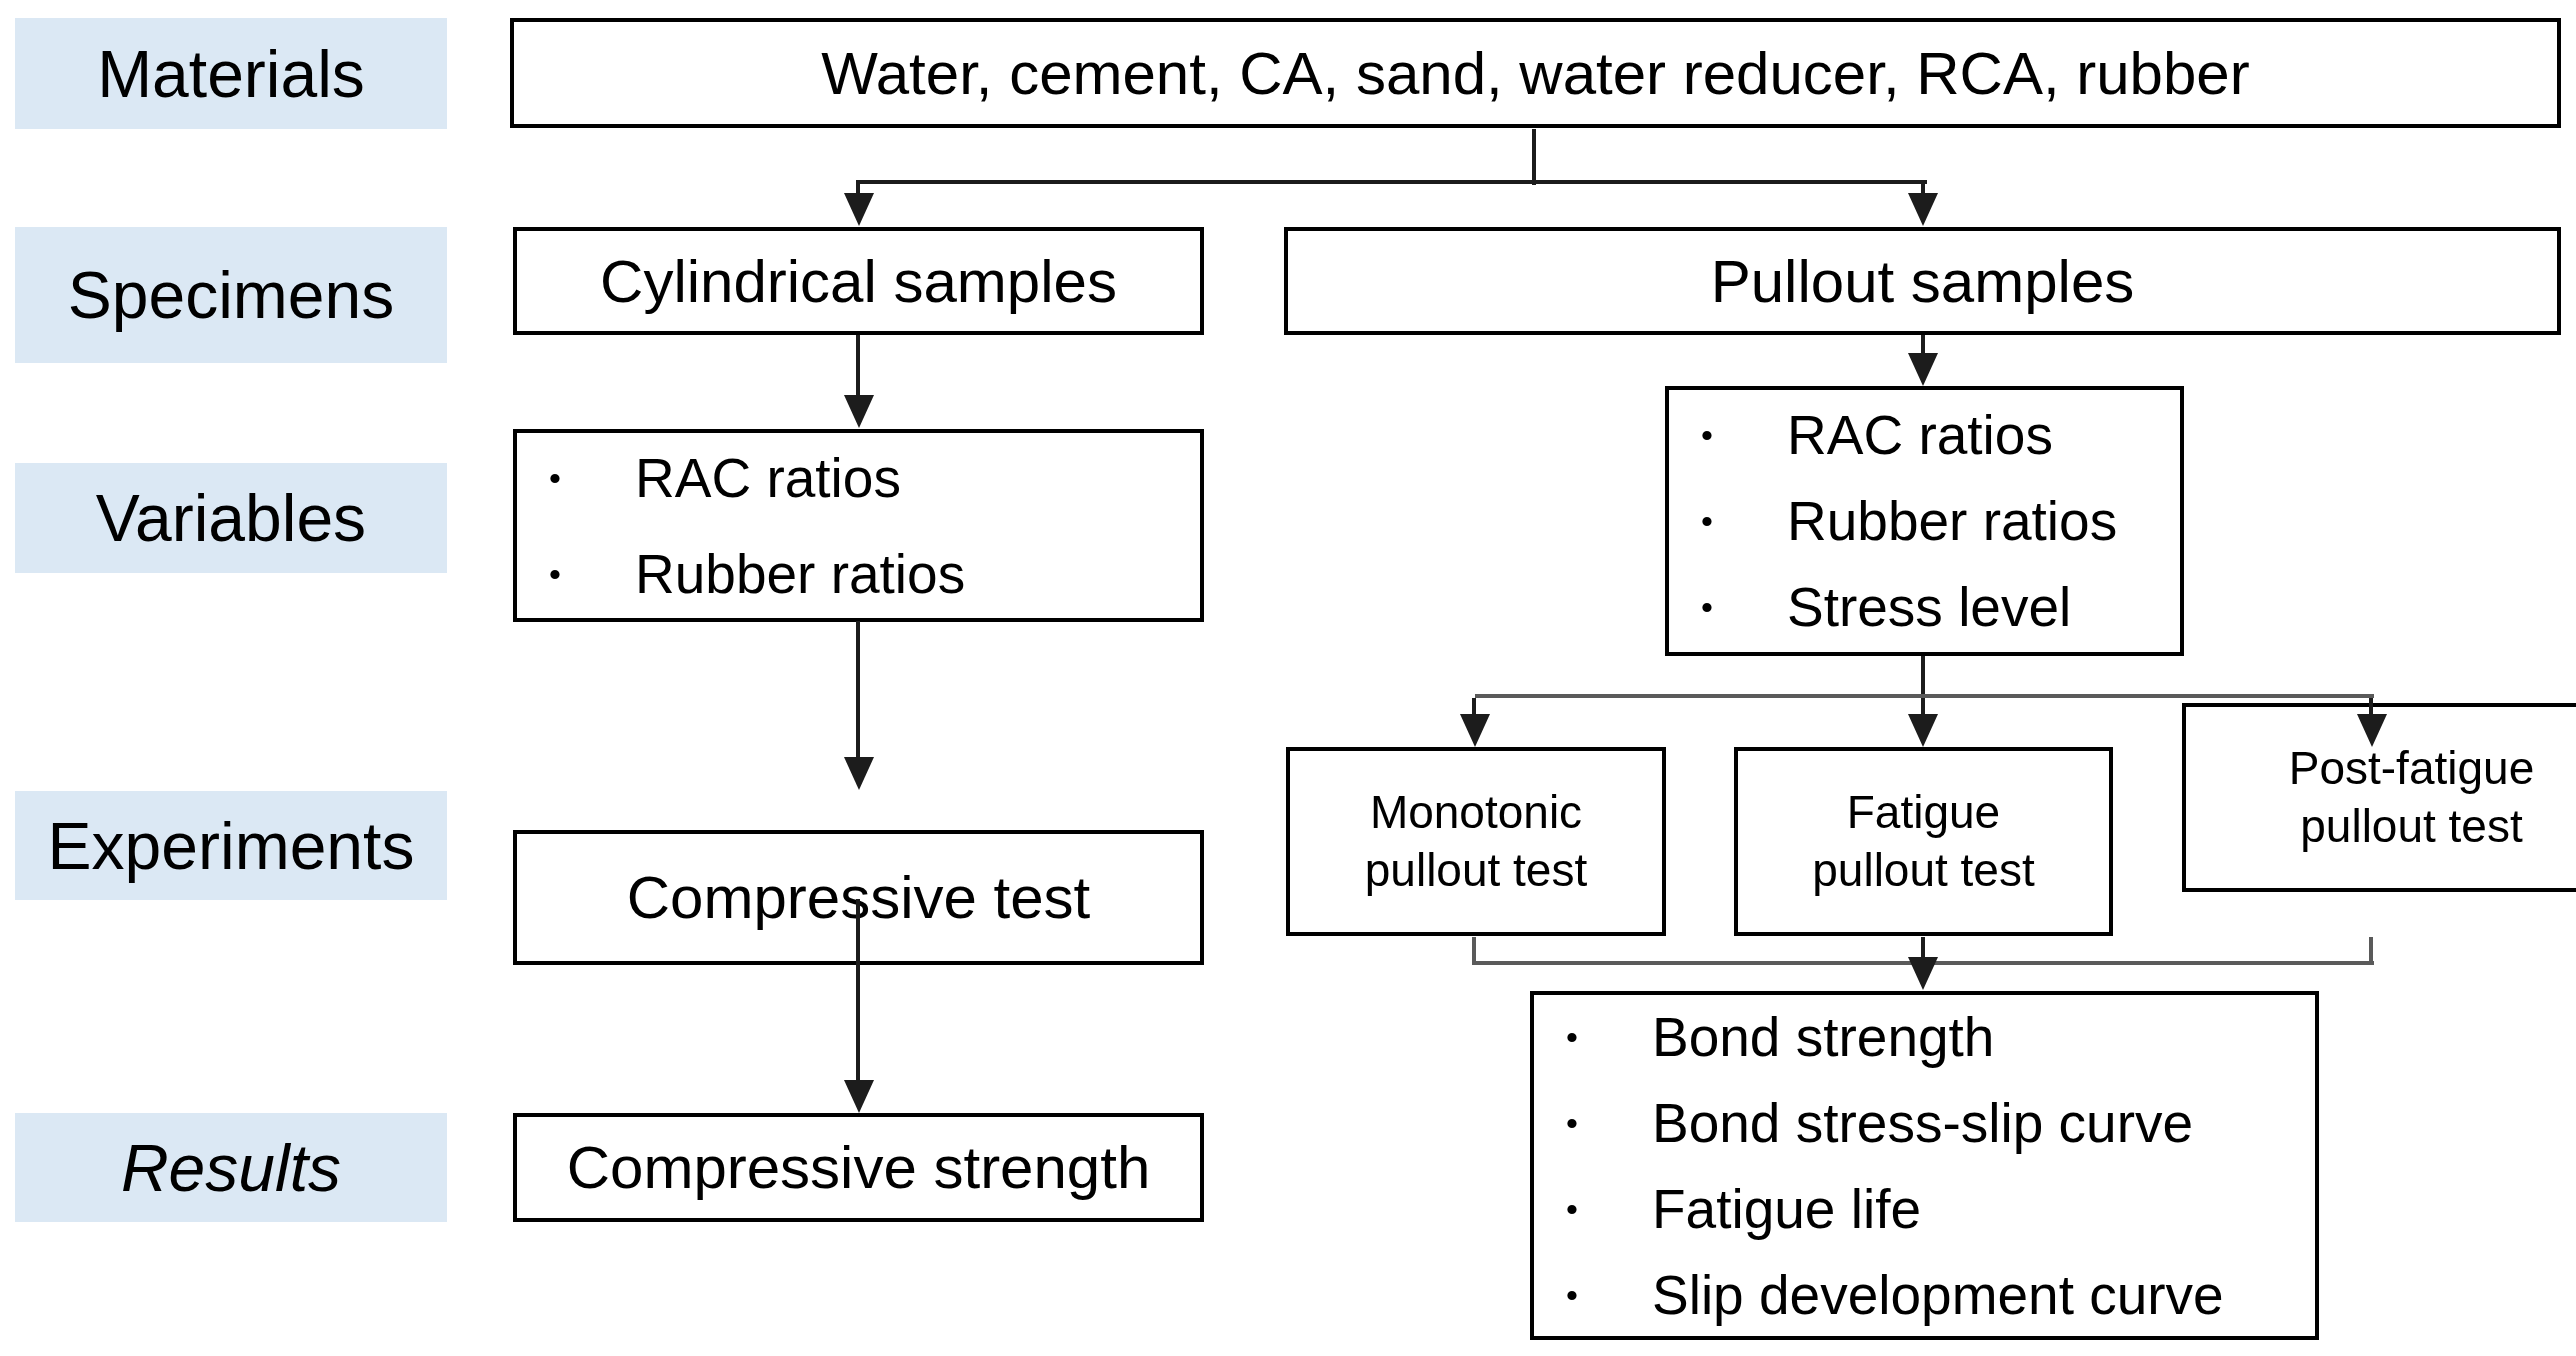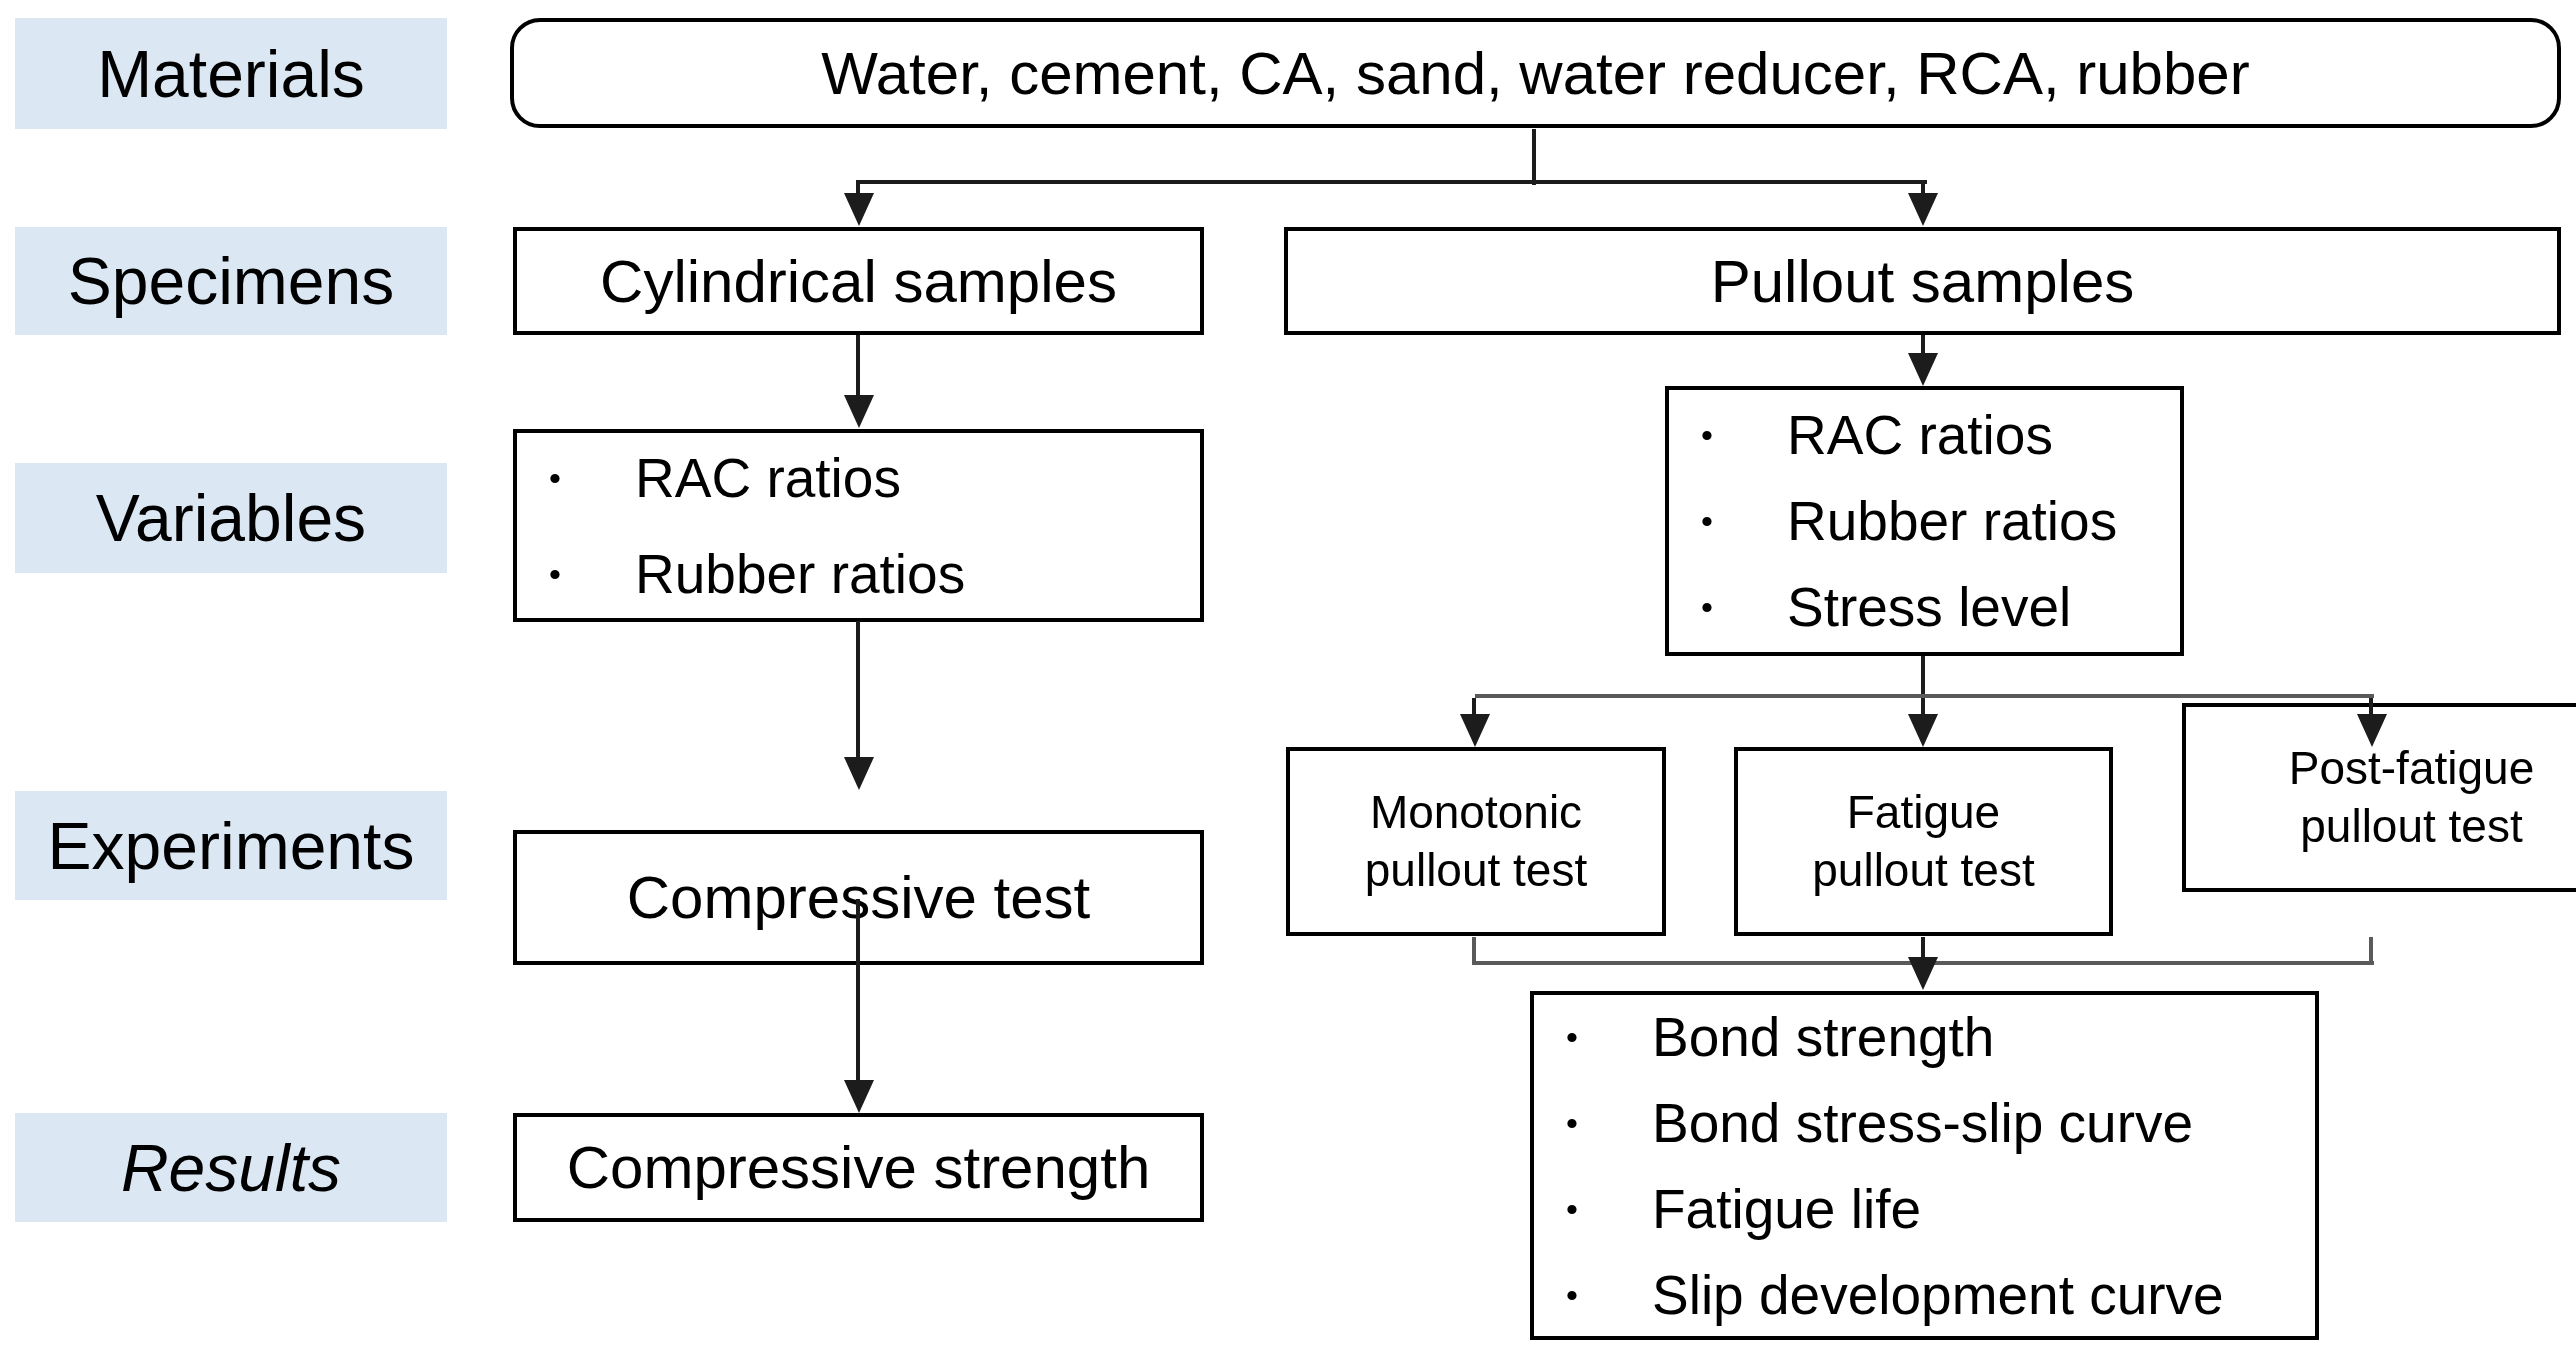--- a/index.html
+++ b/index.html
@@ -44,26 +44,26 @@
     border-left:15px solid transparent;border-right:15px solid transparent;
     border-top:33px solid var(--connector);
   }
 </style>
 </head>
 <body>
 
 <div class="canvas">
 
   <div class="stage-label" style="top:18px;height:111px;">Materials</div>
-  <div class="stage-label" style="top:227px;height:108px;">Specimens</div>
+  <div class="stage-label" style="top:227px;height:136px;">Specimens</div>
   <div class="stage-label" style="top:463px;height:110px;">Variables</div>
   <div class="stage-label" style="top:791px;height:109px;">Experiments</div>
   <div class="stage-label" style="top:1113px;height:109px;font-style:italic;">Results</div>
 
-  <div class="node" style="left:510px;top:18px;width:2051px;height:110px;border-radius:30px;">Water, cement, CA, sand, water reducer, RCA, rubber</div>
+  <div class="node" style="left:510px;top:18px;width:2051px;height:110px;">Water, cement, CA, sand, water reducer, RCA, rubber</div>
 
   <div class="node" style="left:1284px;top:227px;width:1277px;height:108px;">Pullout samples</div>
   <div class="node" style="left:513px;top:227px;width:691px;height:108px;">Cylindrical samples</div>
 
   <div class="node bullet-box" style="left:513px;top:429px;width:691px;height:193px;">
     <ul class="bullet-list tall"><li>RAC ratios</li><li>Rubber ratios</li></ul>
   </div>
   <div class="node bullet-box" style="left:1665px;top:386px;width:519px;height:270px;">
     <ul class="bullet-list"><li>RAC ratios</li><li>Rubber ratios</li><li>Stress level</li></ul>
   </div>

